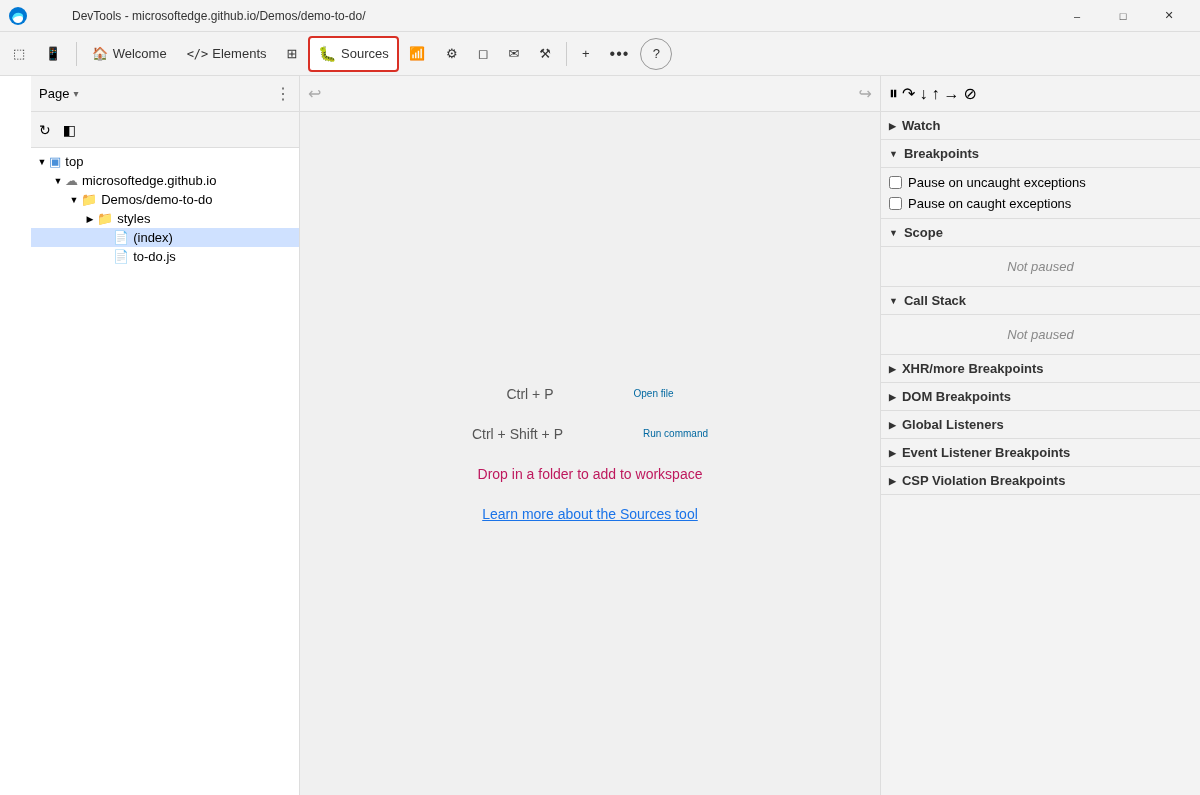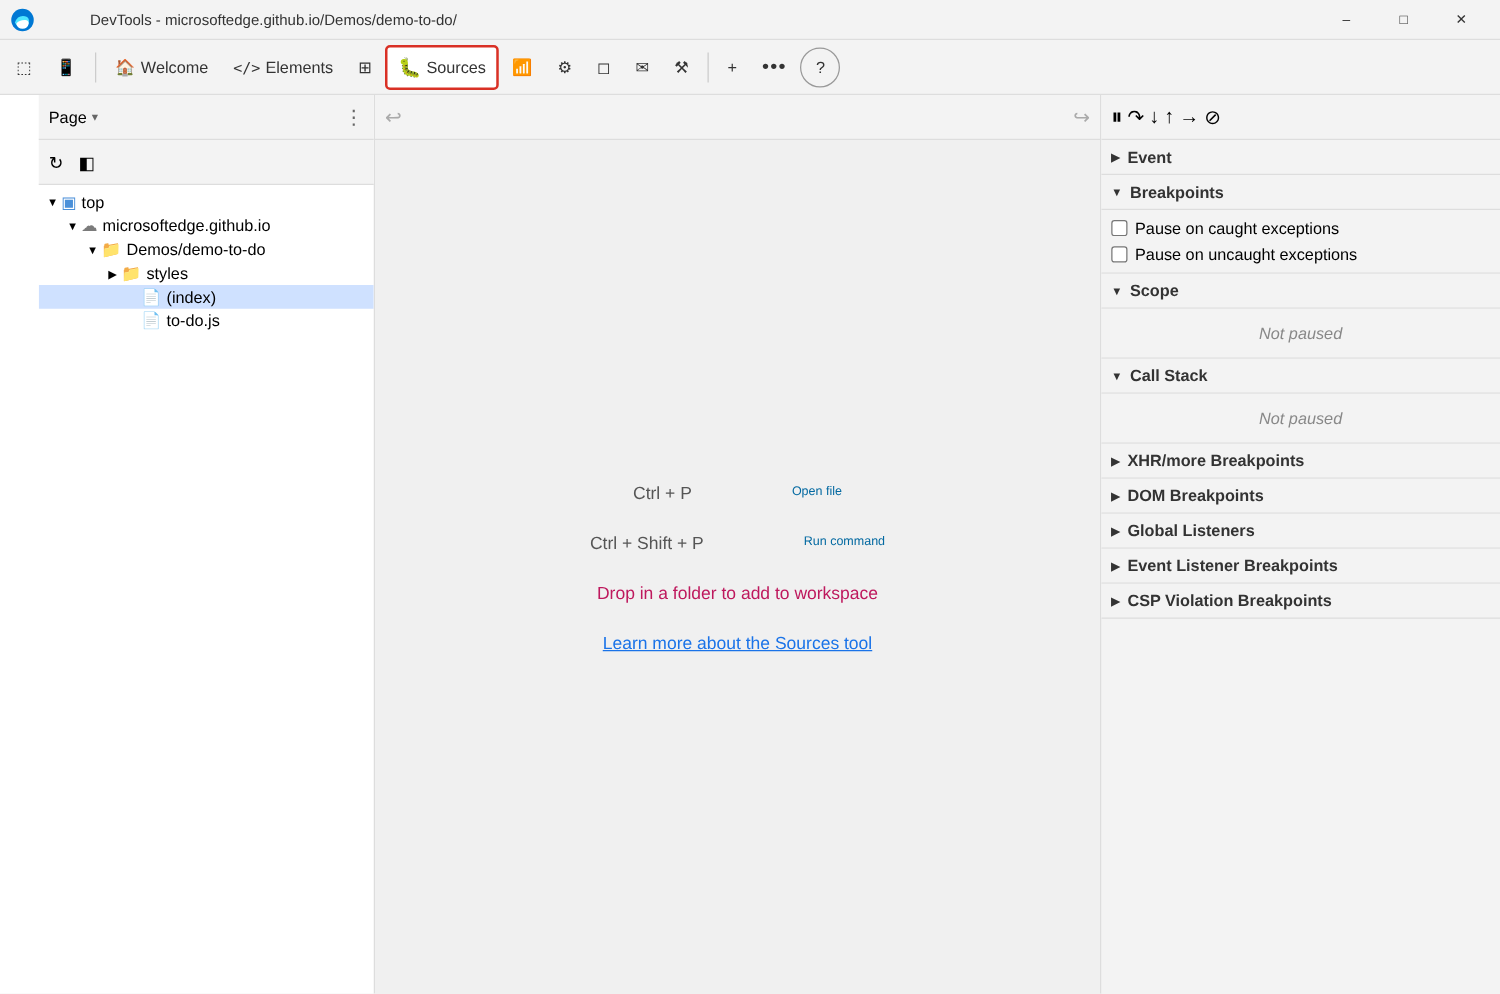--- a/index.html
+++ b/index.html
@@ -242,35 +242,35 @@
       <span title="Pause script" style="cursor:pointer;font-size:18px;">⏸</span>
       <span title="Step over" style="cursor:pointer;font-size:16px;">↷</span>
       <span title="Step into" style="cursor:pointer;font-size:16px;">↓</span>
       <span title="Step out" style="cursor:pointer;font-size:16px;">↑</span>
       <span title="Step" style="cursor:pointer;font-size:16px;">→</span>
       <span title="Deactivate breakpoints" style="cursor:pointer;font-size:16px;">⊘</span>
     </div>
 
     <div class="section-header">
       <span class="arrow">▶</span>
-      <span>Event</span>
+      <span>Watch</span>
     </div>
 
     <div class="section-header">
       <span class="arrow">▼</span>
       <span>Breakpoints</span>
     </div>
     <div class="section-content">
       <div class="checkbox-row">
         <input type="checkbox" style="">
-        <span>Pause on caught exceptions</span>
+        <span>Pause on uncaught exceptions</span>
       </div>
       <div class="checkbox-row">
         <input type="checkbox" style="">
-        <span>Pause on uncaught exceptions</span>
+        <span>Pause on caught exceptions</span>
       </div>
     </div>
 
     <div class="section-header">
       <span class="arrow">▼</span>
       <span>Scope</span>
     </div>
     <div class="section-content">
       <div class="not-paused">Not paused</div>
     </div>

